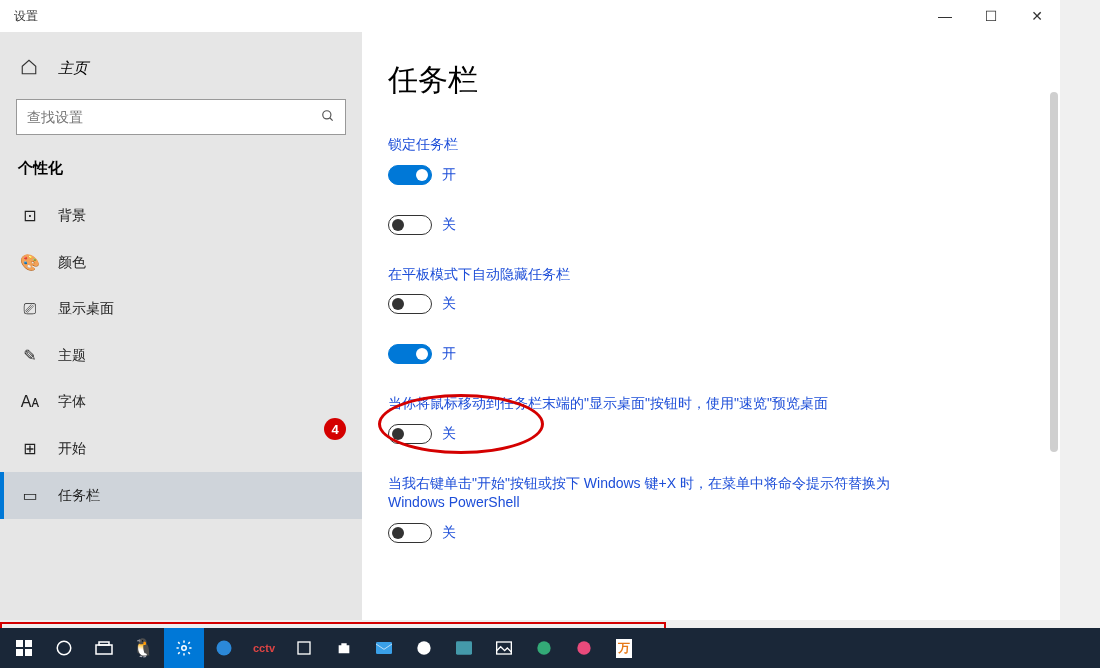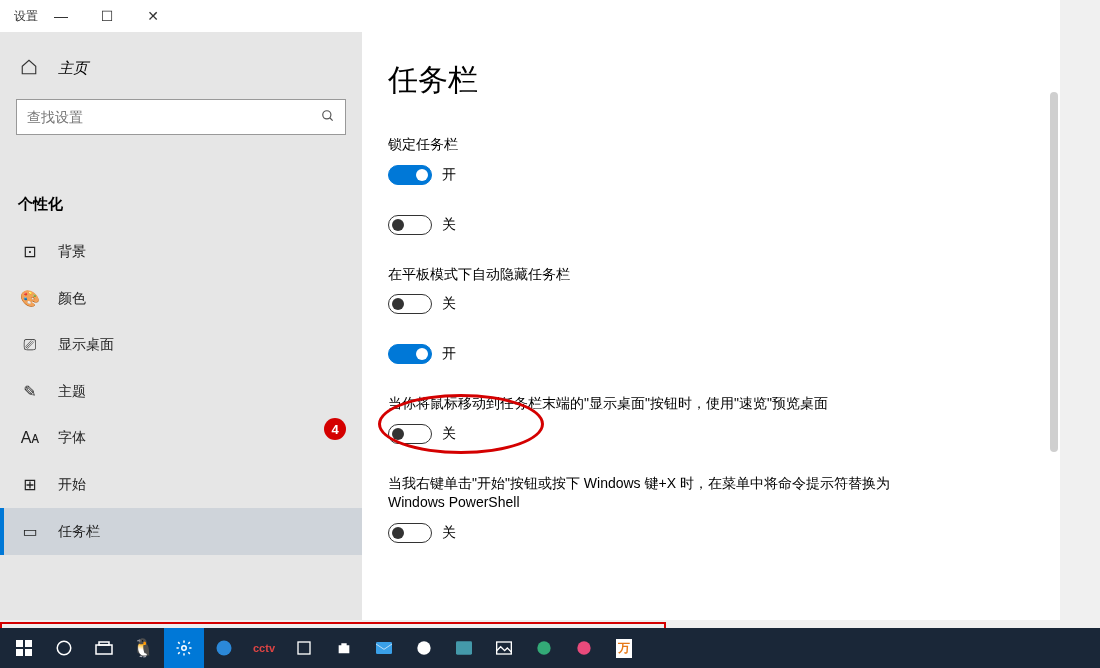--- a/index.html
+++ b/index.html
@@ -1,42 +1,42 @@
 <!DOCTYPE html>
 <html><head>
 <meta charset="utf-8">
 <style>
   * { margin: 0; padding: 0; box-sizing: border-box; font-family: "Microsoft YaHei", "Segoe UI", sans-serif; }
   body { width: 1100px; height: 668px; background: #f0f0f0; overflow: hidden; position: relative; }
 
   .window { width: 1060px; height: 620px; background: #fff; display: flex; flex-direction: column; position: relative; }
 
-  .titlebar { height: 32px; display: flex; align-items: center; justify-content: flex-start; padding-left: 14px; }
+  .titlebar { height: 32px; display: flex; align-items: center; justify-content: space-between; padding-left: 14px; }
   .titlebar-title { font-size: 12px; color: #333; }
   .titlebar-controls { display: flex; }
   .titlebar-btn { width: 46px; height: 32px; display: flex; align-items: center; justify-content: center; color: #333; font-size: 14px; }
 
   .body { flex: 1; display: flex; overflow: hidden; }
 
   .sidebar { width: 362px; background: #e6e6e6; padding: 0; display: flex; flex-direction: column; }
   .home-row { display: flex; align-items: center; gap: 18px; padding: 26px 18px 20px 20px; font-size: 15px; font-style: italic; }
   .home-icon { width: 20px; }
   .search-box { margin: 0 16px 24px 16px; height: 36px; border: 1px solid #999; background: #fff; display: flex; align-items: center; padding: 12px 10px; }
   .search-box input { flex: 1; border: none; outline: none; font-size: 14px; background: transparent; }
   .search-icon { color: #555; font-size: 14px; }
-  .section-header { padding: 0 18px 14px 18px; font-size: 15px; font-weight: 600; margin-top: 36px; }
+  .section-header { padding: 0 18px 14px 18px; font-size: 15px; font-weight: 600; }
   .nav-list { flex: 1; overflow-y: auto; }
   .nav-item { display: flex; align-items: center; gap: 18px; padding: 14px 18px 14px 20px; font-size: 14px; color: #222; cursor: default; }
   .nav-item .icon { width: 20px; text-align: center; font-size: 16px; }
   .nav-item.selected { background: #cfd4da; position: relative; }
   .nav-item.selected::before { content:""; position:absolute; left:0; top:0; bottom:0; width:4px; background:#0078d7; }
 
   .main { flex: 1; padding: 28px 26px 0 26px; position: relative; overflow: hidden; }
   .main h1 { font-size: 30px; font-weight: 400; margin-bottom: 34px; }
-  .setting { margin-bottom: 30px; font-size: 14px; color: #000000; }
+  .setting { margin-bottom: 30px; font-size: 14px; color: #1d4ed8; }
   .setting-label { margin-bottom: 10px; line-height: 1.4; max-width: 560px; }
   .toggle-row { display: flex; align-items: center; gap: 10px; }
   .toggle { width: 44px; height: 20px; border-radius: 10px; position: relative; }
   .toggle.off { border: 1px solid #333; background: #fff; }
   .toggle.off::after { content:""; position:absolute; width:12px; height:12px; border-radius:50%; background:#333; top:3px; left:3px; }
   .toggle.on { background: #0078d7; border: 1px solid #0078d7; }
   .toggle.on::after { content:""; position:absolute; width:12px; height:12px; border-radius:50%; background:#fff; top:3px; right:3px; }
   .toggle-text { font-size: 14px; }
 
   .main-scroll { position:absolute; right:2px; top:60px; width:8px; height:360px; background:#cfcfcf; border-radius:4px; }

